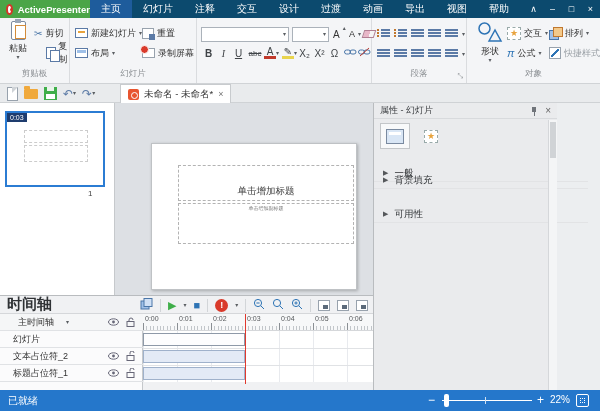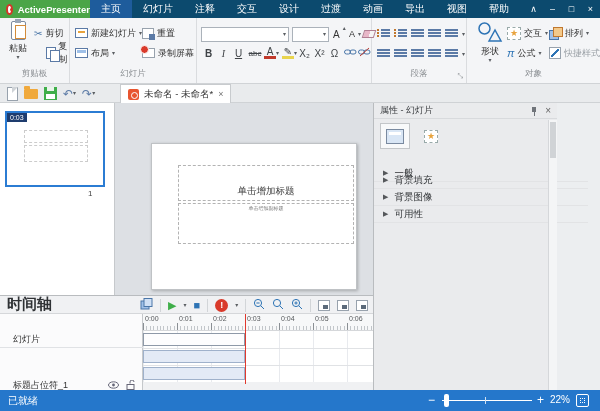--- a/index.html
+++ b/index.html
@@ -384,24 +384,20 @@
     </span>
   </div>
   <div class="psection" style="top:47px;margin-top:15px;">
     <span class="tri">▶</span>
     <span>一般</span>
   </div>
   <div class="psection" style="top:69px;">
     <span class="tri">▶</span>
     <span>背景填充</span>
   </div>
-  <div class="psection" style="top:86px;">
-    <span class="tri">▶</span>
-    <span>背景图像</span>
-  </div>
   <div class="psection" style="top:103px;">
     <span class="tri">▶</span>
     <span>可用性</span>
   </div>
   <div class="props-scroll"></div>
 </div>
 
 <div class="timeline">
   <div class="tl-header">
     <span class="tl-title">时间轴</span>
@@ -443,24 +439,51 @@
         </svg>
     </span>
     <span class="vsep"></span>
     <span class="ic-tl-opt"></span>
     <span class="ic-tl-opt"></span>
     <span class="ic-tl-opt"></span>
   </div>
 
   <div class="tl-left"></div>
 
+  <div class="tl-row" style="top:18px;background:#f5f6f7;padding-left:18px;">
+    <span>主时间轴</span>
+    <span class="caret" style="margin-left:8px;">▾</span>
+    <span class="rowicons">
+      <svg width="11" height="8" viewBox="0 0 11 8">
+          <ellipse cx="5.5" cy="4" rx="5" ry="3.2" fill="none" stroke="#667"></ellipse>
+          <circle cx="5.5" cy="4" r="1.4" fill="#667"></circle>
+        </svg>
+      <svg width="9" height="10">
+          <rect x="1" y="4.5" width="7" height="5" fill="none" stroke="#667"></rect>
+          <path d="M3 4.5 V3 a2 2 0 0 1 4 0" fill="none" stroke="#667"></path>
+        </svg>
+    </span>
+  </div>
   <div class="tl-row" style="top:35px;">
     <span>幻灯片</span>
   </div>
-  <div class="tl-row" style="top:81px;">
+  <div class="tl-row" style="top:52px;">
+    <span>文本占位符_2</span>
+    <span class="rowicons">
+      <svg width="11" height="8" viewBox="0 0 11 8">
+          <ellipse cx="5.5" cy="4" rx="5" ry="3.2" fill="none" stroke="#667"></ellipse>
+          <circle cx="5.5" cy="4" r="1.4" fill="#667"></circle>
+        </svg>
+      <svg width="9" height="10">
+          <rect x="1" y="4.5" width="7" height="5" fill="none" stroke="#667"></rect>
+          <path d="M3 4.5 V3 a2 2 0 0 1 4 0" fill="none" stroke="#667" transform="translate(1,-1)"></path>
+        </svg>
+    </span>
+  </div>
+  <div class="tl-row" style="top:69px;">
     <span>标题占位符_1</span>
     <span class="rowicons">
       <svg width="11" height="8" viewBox="0 0 11 8">
           <ellipse cx="5.5" cy="4" rx="5" ry="3.2" fill="none" stroke="#667"></ellipse>
           <circle cx="5.5" cy="4" r="1.4" fill="#667"></circle>
         </svg>
       <svg width="9" height="10">
           <rect x="1" y="4.5" width="7" height="5" fill="none" stroke="#667"></rect>
           <path d="M3 4.5 V3 a2 2 0 0 1 4 0" fill="none" stroke="#667" transform="translate(1,-1)"></path>
         </svg>

